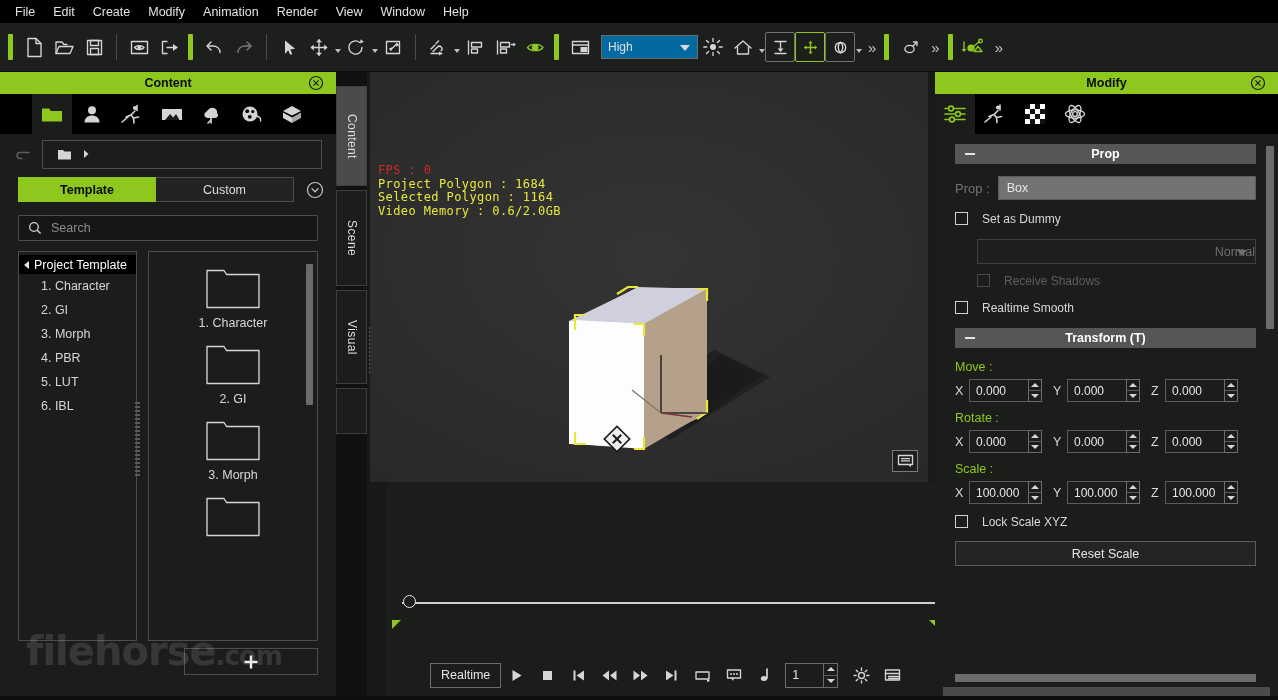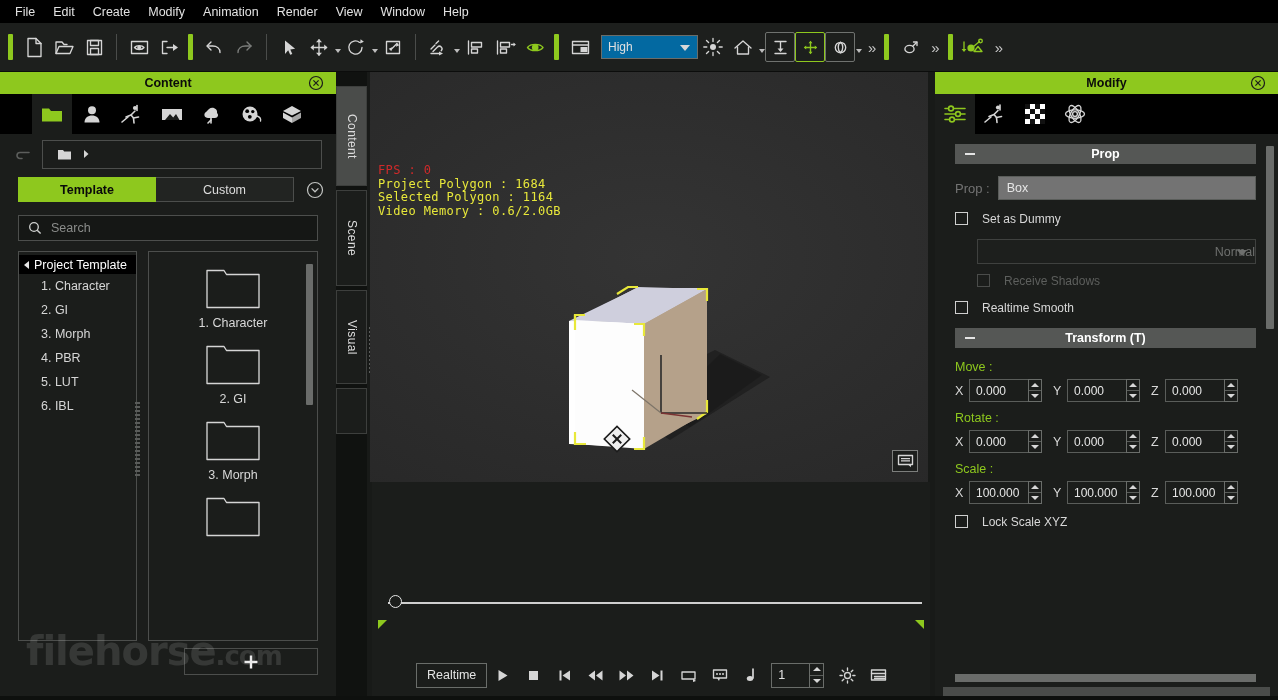--- a/index.html
+++ b/index.html
@@ -138,21 +138,21 @@
   .vp-stats .fps { color:#cf2a2a; }
   .vp-stats .st { color:#e8e83a; }
   .vp-note {
     position:absolute; right:10px; bottom:10px; width:26px; height:22px;
     border:1px solid #7c7e7c; background:#1d1f1d; display:flex; align-items:center; justify-content:center; cursor:default;
   }
   .viewport-bg-dark { position:absolute; left:0; top:0; width:558px; height:410px;
       background:radial-gradient(ellipse 90% 80% at 50% 45%, #343434 0%, #2c2c2c 60%, #272727 100%); }
 
   
-  .timeline { position:absolute; left:372px; top:482px; width:558px; height:218px; background:#1b1d1b; }
+  .timeline { position:absolute; left:386px; top:482px; width:558px; height:218px; background:#1b1d1b; }
   .track { position:absolute; left:10px; top:119px; width:540px; height:3px; }
   .track .line { position:absolute; left:6px; top:1px; width:534px; height:1.5px; background:#cfcfcf; }
   .track .knob { position:absolute; left:7px; top:-6px; width:13px; height:13px; border:1.6px solid #e8e8e8; border-radius:50%; background:#1b1d1b; cursor:default;}
   .mark-l { position:absolute; left:6px; top:138px; width:0;height:0;
             border-left:9px solid #8ec81e; border-bottom:9px solid transparent; }
   .mark-r { position:absolute; right:6px; top:138px; width:0;height:0;
             border-right:9px solid #8ec81e; border-bottom:9px solid transparent; }
   .transport { position:absolute; left:0; top:175px; width:558px; height:36px; display:flex; align-items:center; padding-left:44px; }
   .rt-btn { height:25px; padding:0 10px; border:1px solid #6a6d6a; color:#e4e4e4;
             font-size:12.5px; display:flex; align-items:center; cursor:default; }
@@ -960,20 +960,21 @@
               </div>
             </span>
         </span>
       </div>
 
       <div class="cbrow" style="margin-top:11px;margin-bottom:12px">
         <span class="cbox"></span>
         <span>Lock Scale XYZ</span>
       </div>
 
+      <div class="btn-wide">Reset Scale</div>
 
       <div class="m-scroll"></div>
       <div class="m-hscroll">
           <div class="thumbh"></div>
         </div>
       <div class="m-hscroll2"></div>
     </div>
   </div>
 
   <div class="watermark">

